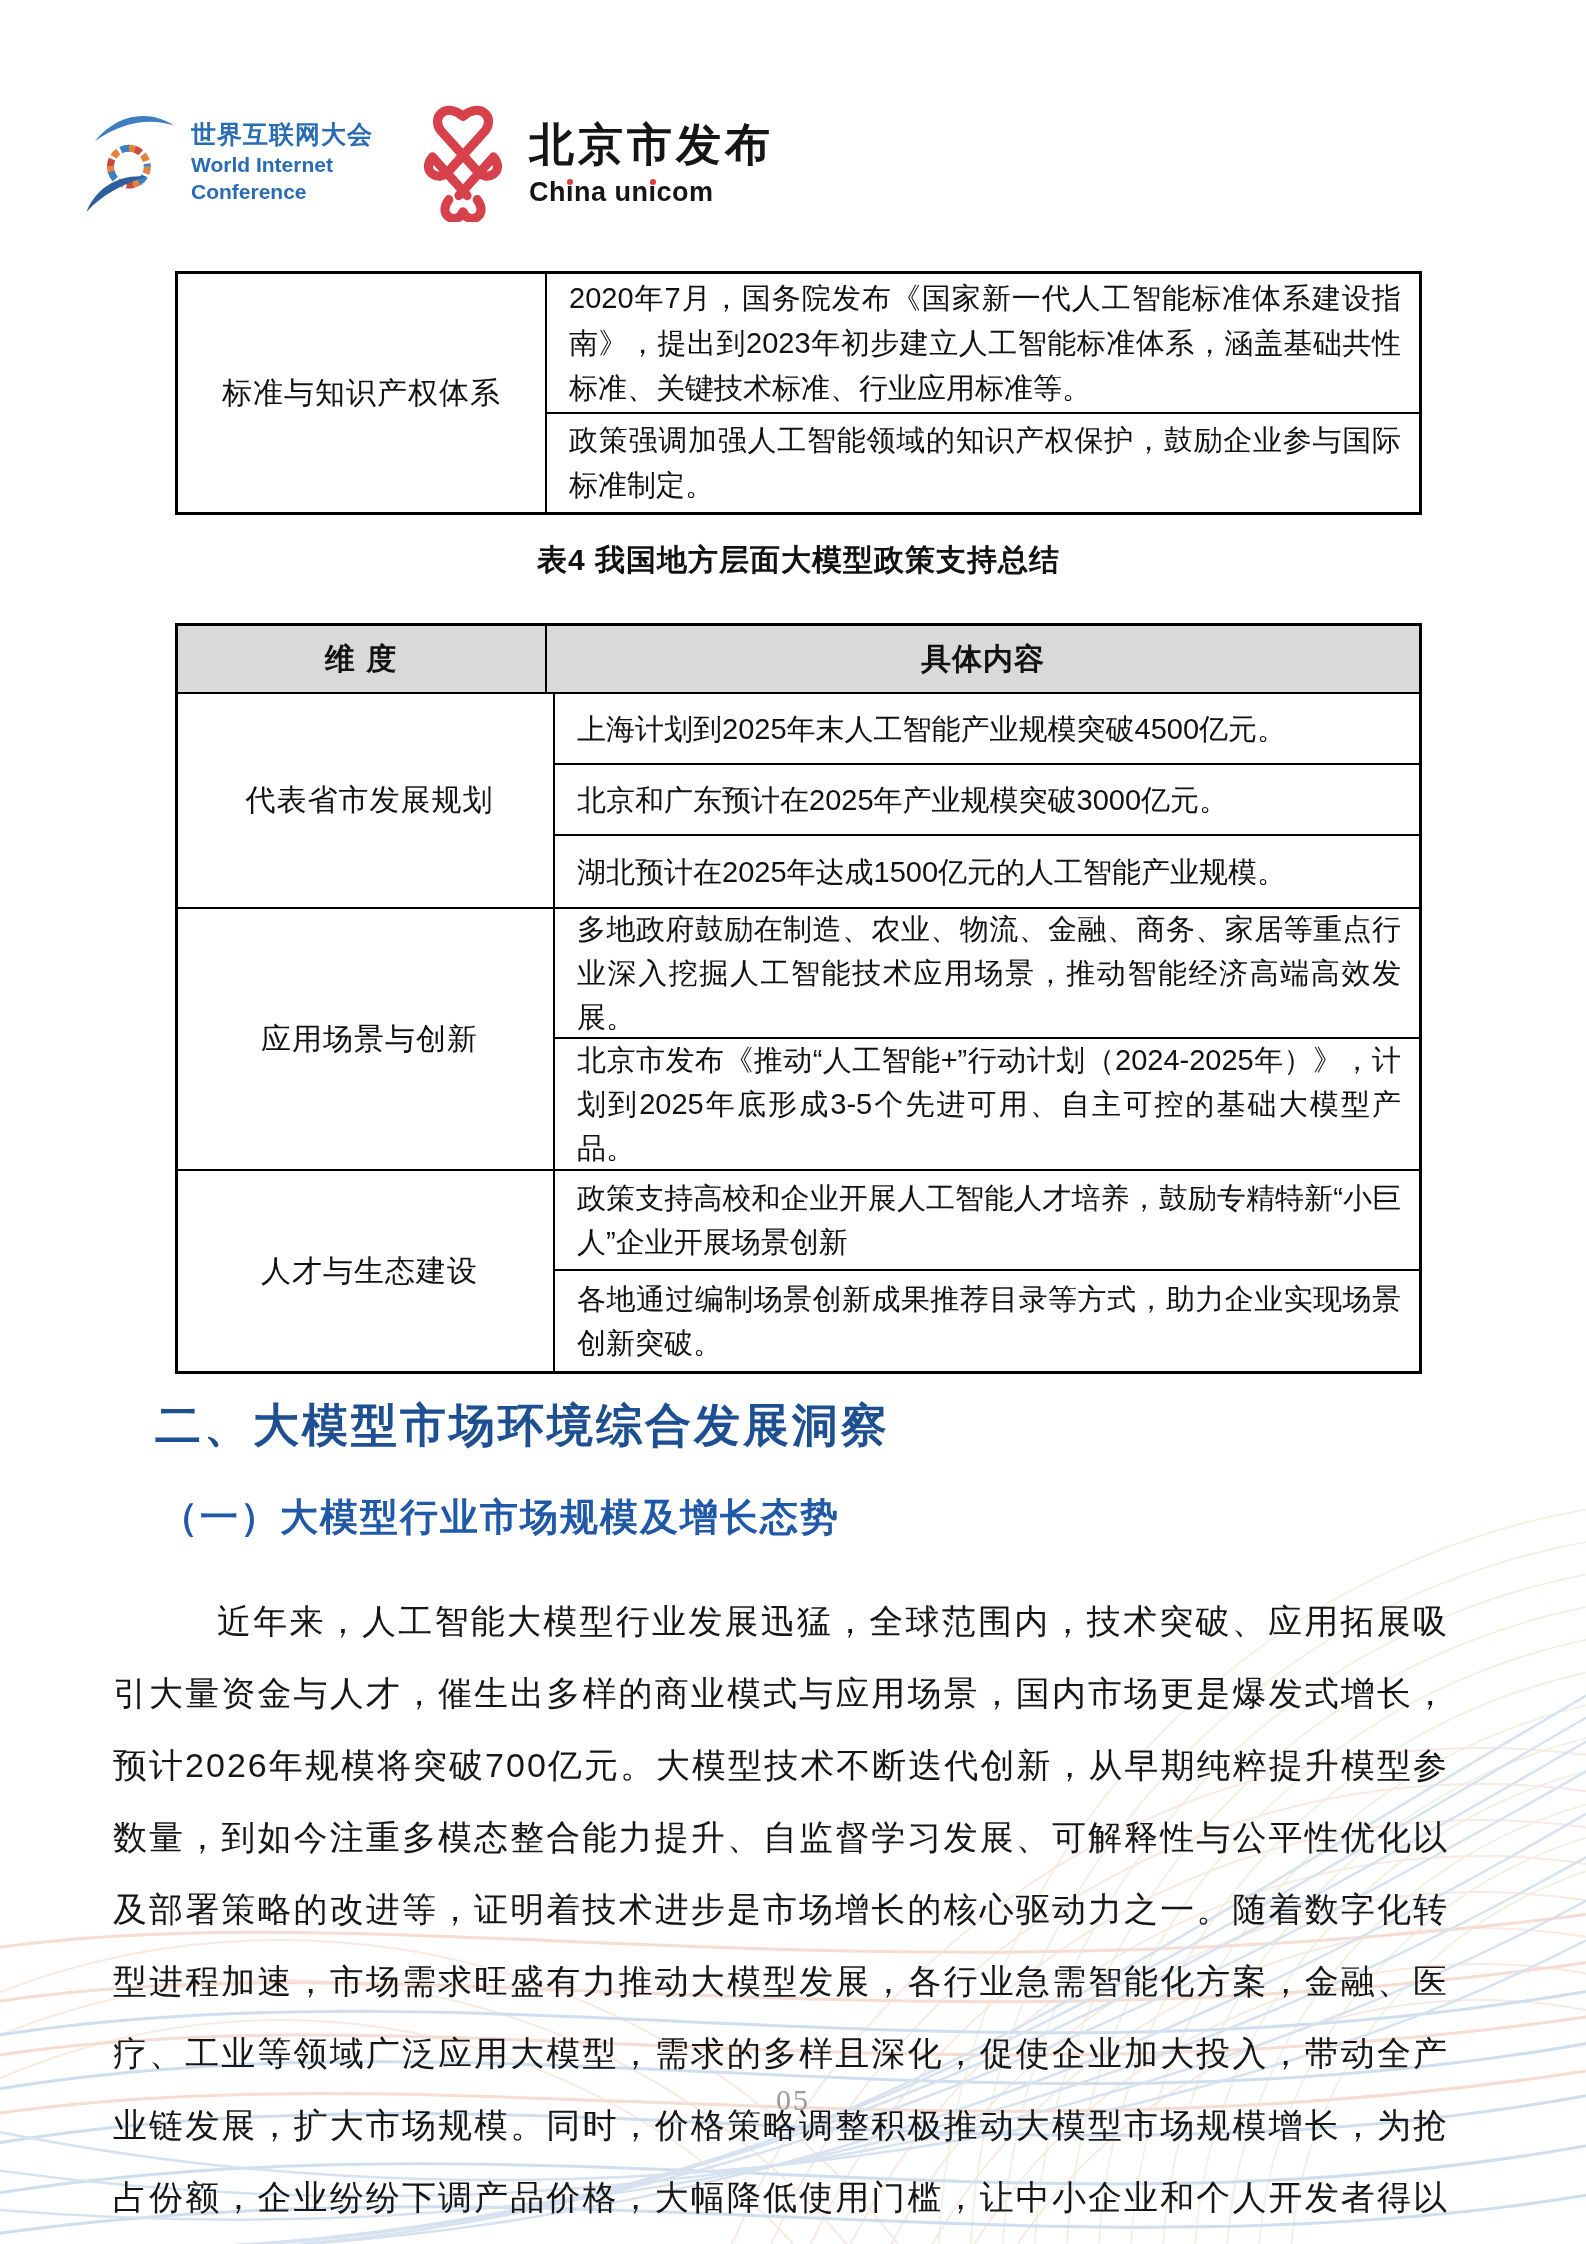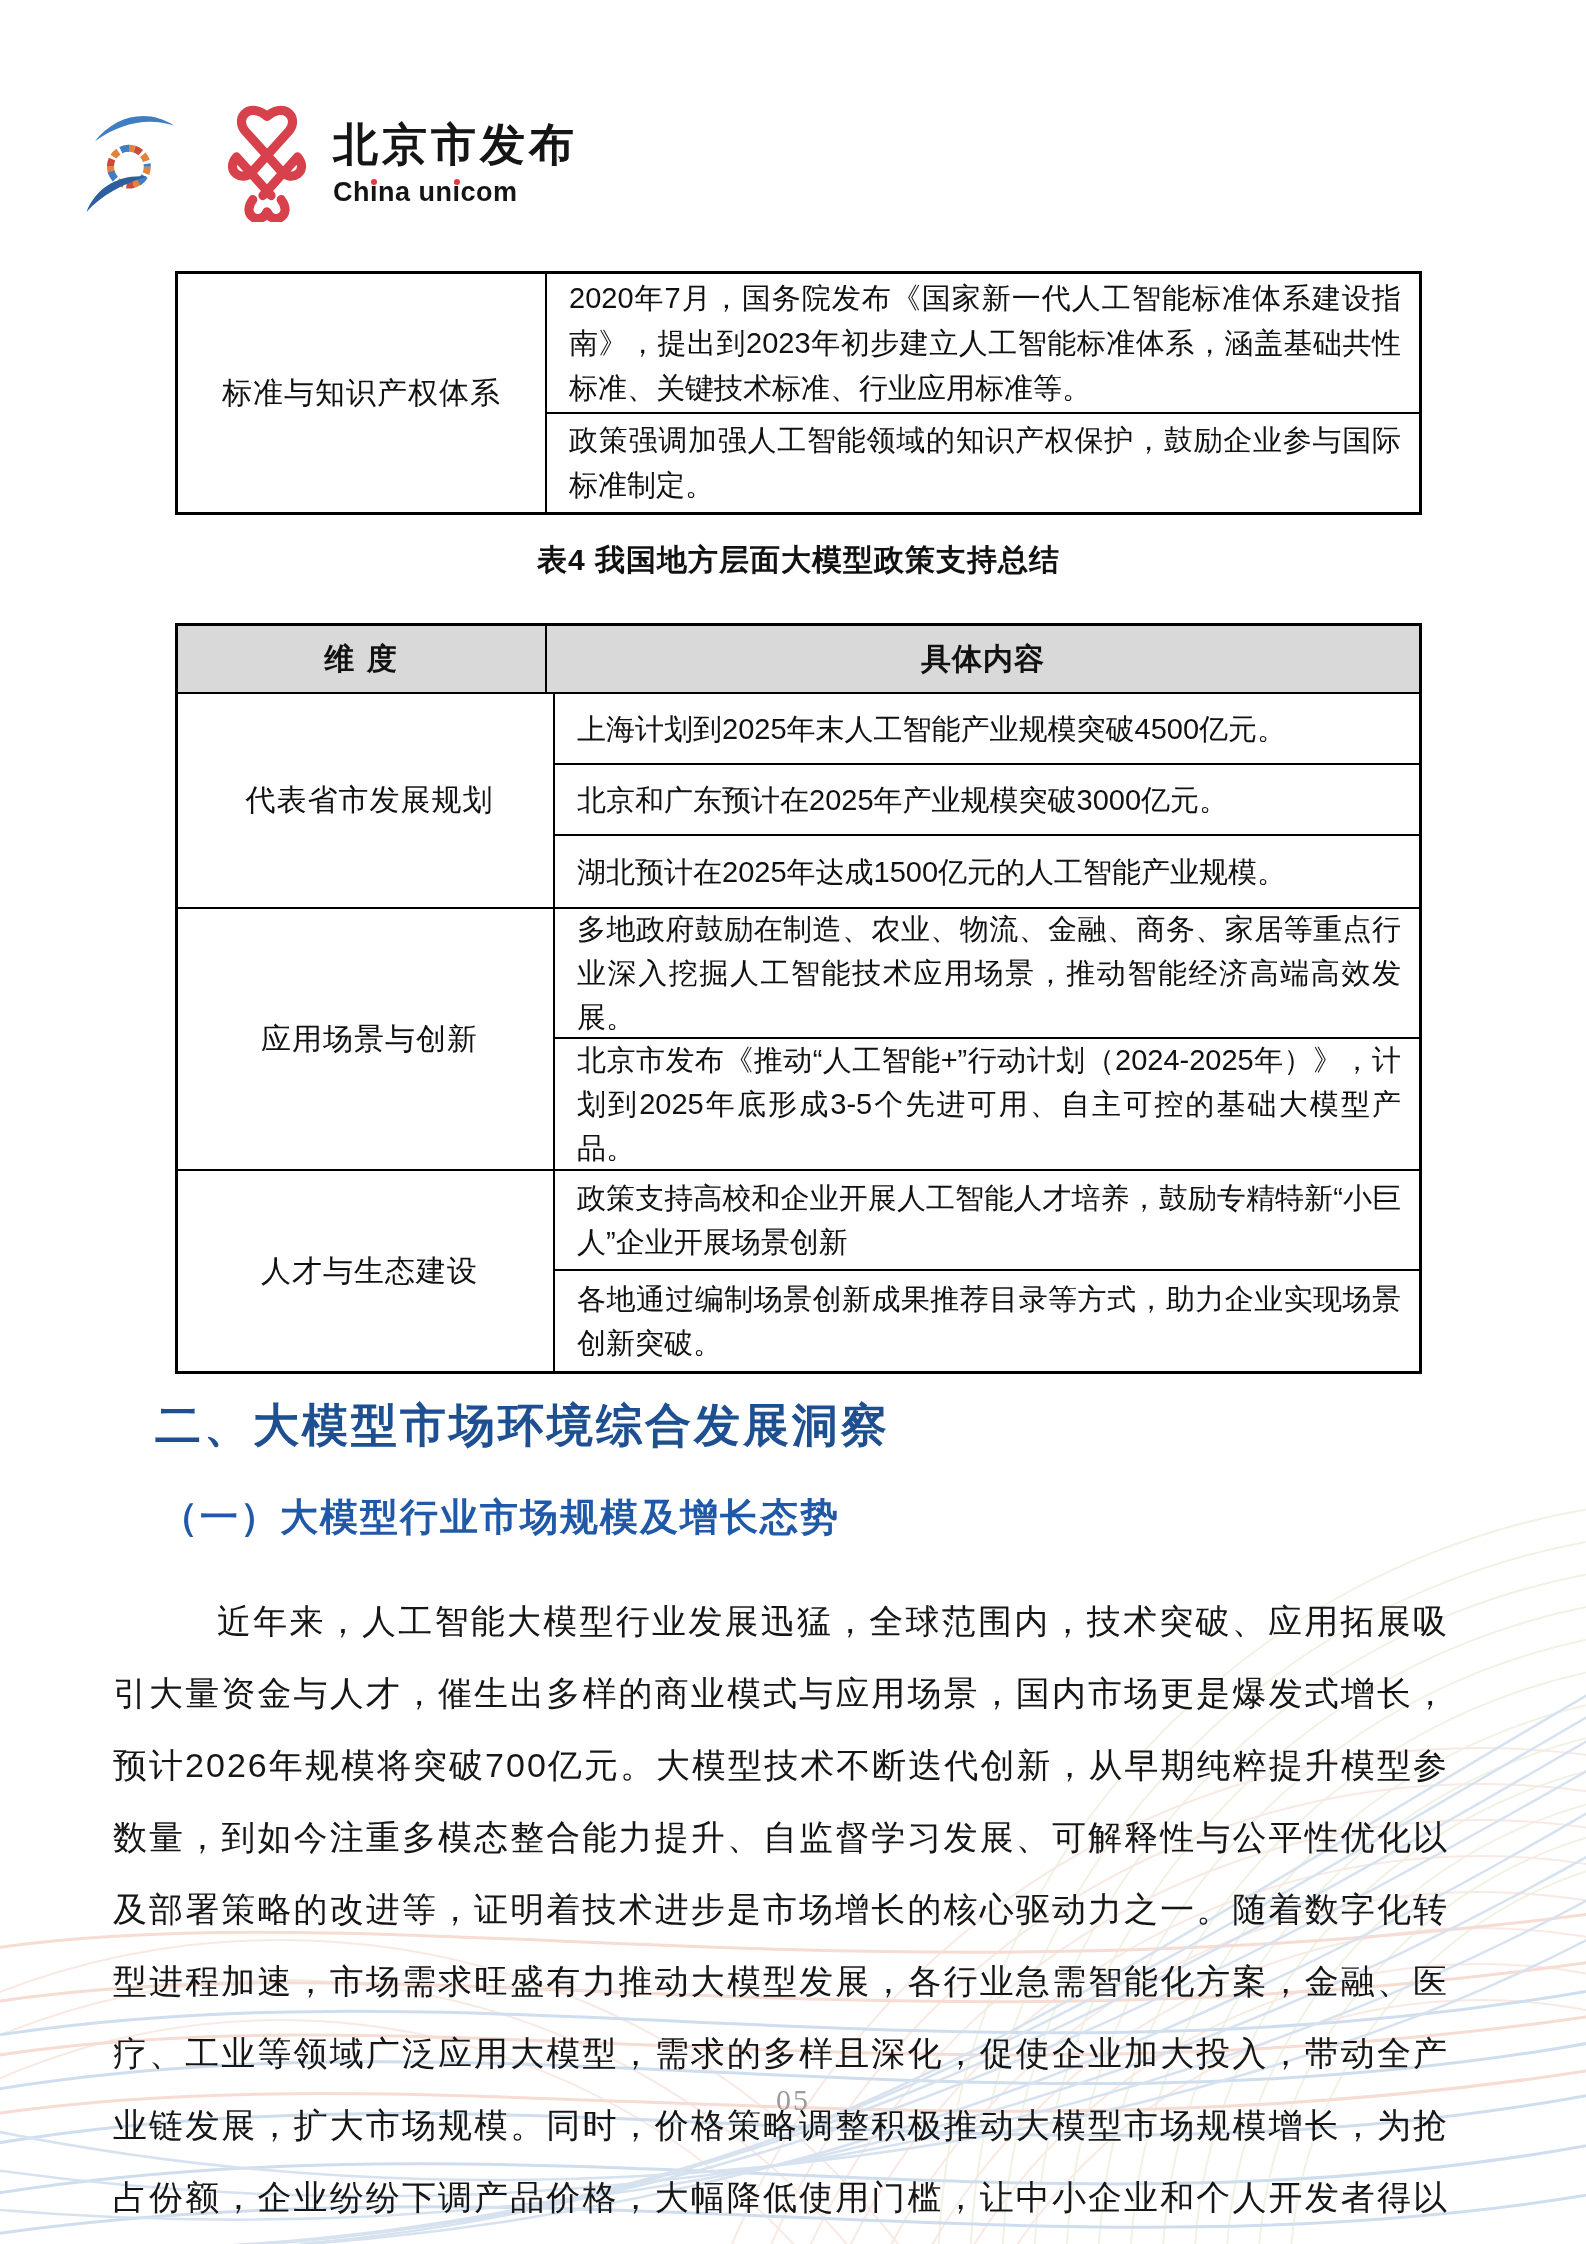--- a/index.html
+++ b/index.html
@@ -29,21 +29,21 @@
           font-size:30px;letter-spacing:1px;}
   .t1-rows{flex:1;display:flex;flex-direction:column;}
   .t1-row{box-sizing:border-box;padding:0 18px 0 22px;font-size:29px;line-height:45px;
           display:flex;flex-direction:column;justify-content:center;}
   .t1-r1{height:140px;border-bottom:2px solid #000;}
   .t1-r2{height:98px;}
 
   .caption{left:175px;top:540px;width:1247px;text-align:center;font-size:30px;font-weight:bold;letter-spacing:1px;}
 
   .tbl4{left:175px;top:623px;width:1247px;border:3px solid #000;box-sizing:border-box;background:transparent;}
-  .t4-header{display:flex;height:66px;background:#d9d9d9;border-bottom:2px solid #000;font-weight:bold;font-size:30px;}
+  .t4-header{display:flex;height:66px;background:#d9d9d9;border-bottom:2px solid #000;font-weight:bold;font-size:30px;font-family:Liberation Serif, serif;}
   .t4-hc1{width:367px;border-right:2px solid #000;display:flex;align-items:center;justify-content:center;letter-spacing:2px;}
   .t4-hc2{flex:1;display:flex;align-items:center;justify-content:center;letter-spacing:1px;}
   .t4-group{display:flex;border-bottom:2px solid #000;}
   .t4-group:last-child{border-bottom:none;}
   .t4-dim{width:367px;border-right:2px solid #000;display:flex;align-items:center;justify-content:center;
           font-size:30px;letter-spacing:1px;margin-left:8px;}
   .t4-rows{flex:1;display:flex;flex-direction:column;}
   .t4-row{box-sizing:border-box;padding:0 18px 0 22px;font-size:29px;line-height:44px;
           display:flex;flex-direction:column;justify-content:center;border-bottom:2px solid #000;}
   .t4-row:last-child{border-bottom:none;}
@@ -117,20 +117,25 @@
 </svg>
 
 <div class="layer header">
   <svg class="wic-mark" viewBox="0 0 130 160">
     <path d="M14,52 C44,14 90,6 126,30 C90,18 50,26 14,52 Z" fill="#3f7ec0"></path>
     <circle cx="62" cy="88" r="26" fill="none" stroke="#e2833c" stroke-width="10" stroke-dasharray="10 14"></circle>
     <circle cx="62" cy="88" r="26" fill="none" stroke="#c94b3e" stroke-width="10" stroke-dasharray="10 38" stroke-dashoffset="14"></circle>
     <circle cx="62" cy="88" r="26" fill="none" stroke="#3f7ec0" stroke-width="10" stroke-dasharray="12 36" stroke-dashoffset="34"></circle>
     <path d="M2,152 C16,116 50,98 88,102 C54,112 24,128 2,152 Z" fill="#2d5f9e"></path>
   </svg>
+  <div class="wic-text">
+    <div class="wic-cn">世界互联网大会</div>
+    <div class="wic-en">World Internet</div>
+    <div class="wic-en">Conference</div>
+  </div>
   <svg class="knot" viewBox="0 0 100 120">
     <g stroke="#d6414b" stroke-width="9" fill="none" stroke-linecap="round" stroke-linejoin="round">
       <path d="M50 16 C34 2 18 16 28 30 L64 70 C74 82 92 70 80 56 L46 94"></path>
       <path d="M50 16 C66 2 82 16 72 30 L36 70 C26 82 8 70 20 56 L54 94"></path>
       <path d="M36 98 C24 114 44 124 50 110 C56 124 76 114 64 98"></path>
     </g>
   </svg>
   <div class="uni-text">
     <div class="uni-cn">北京市发布</div>
     <div class="uni-en"><span>Ch</span><span class="uni-i">i</span><span>na un</span><span class="uni-i">i</span><span>com</span></div>

